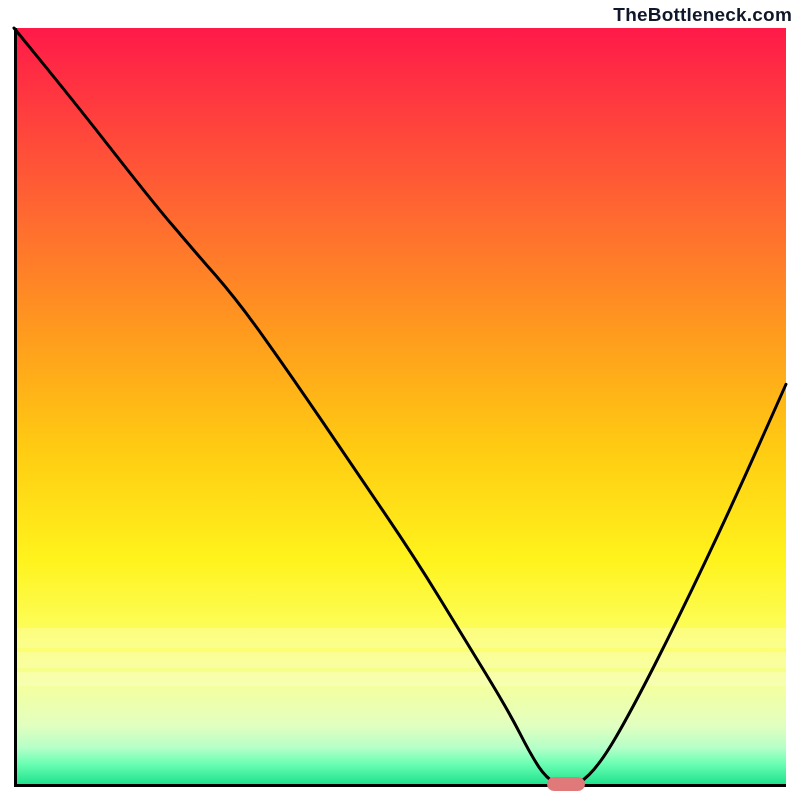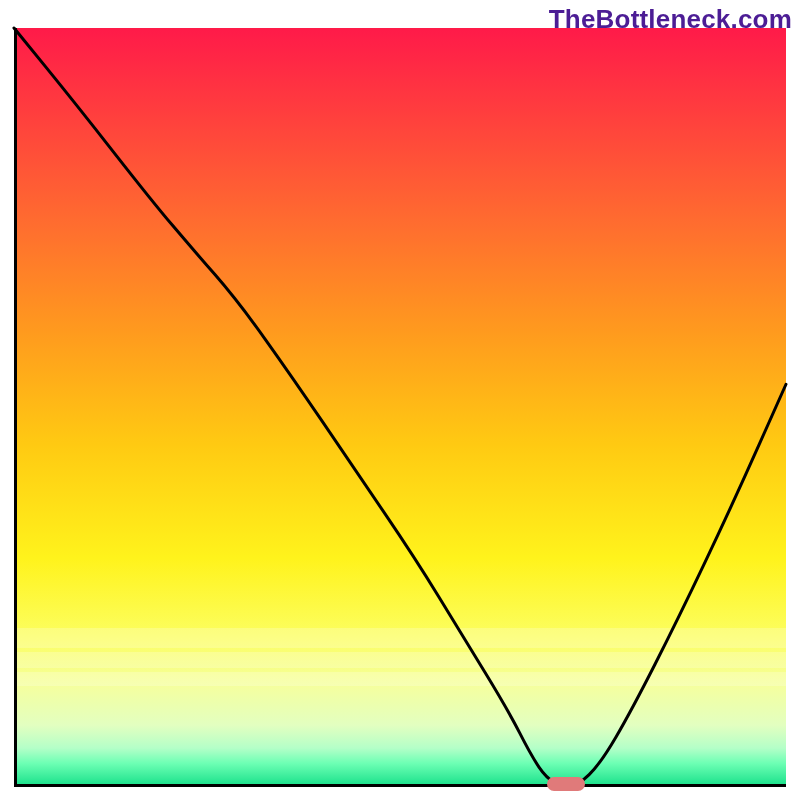--- a/index.html
+++ b/index.html
@@ -12,23 +12,23 @@
   }
   .container {
     position: relative;
     width: 800px;
     height: 800px;
   }
   .watermark {
     position: absolute;
     top: 4px;
     right: 8px;
-    font-size: 26px;
+    font-size: 19px;
     font-weight: 600;
-    color: #4c1d95;
+    color: #0f172a;
     letter-spacing: 0.2px;
   }
   .plot-area {
     position: absolute;
     left: 14px;
     top: 28px;
     width: 772px;
     height: 758px;
     
     background: linear-gradient(

